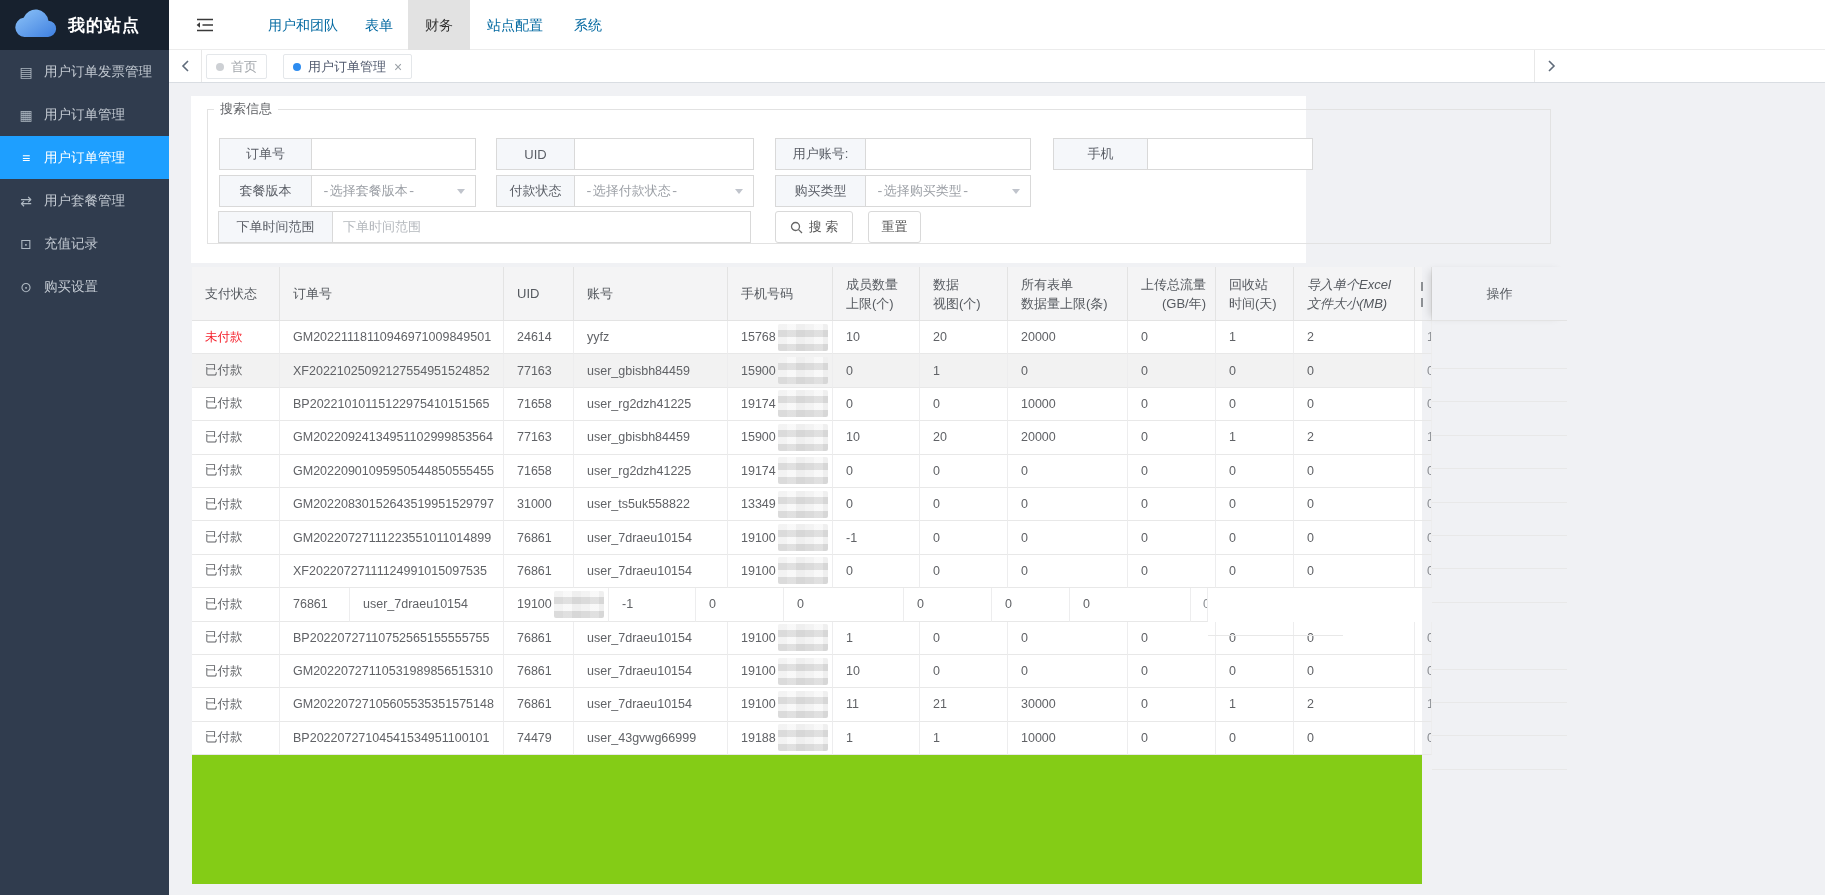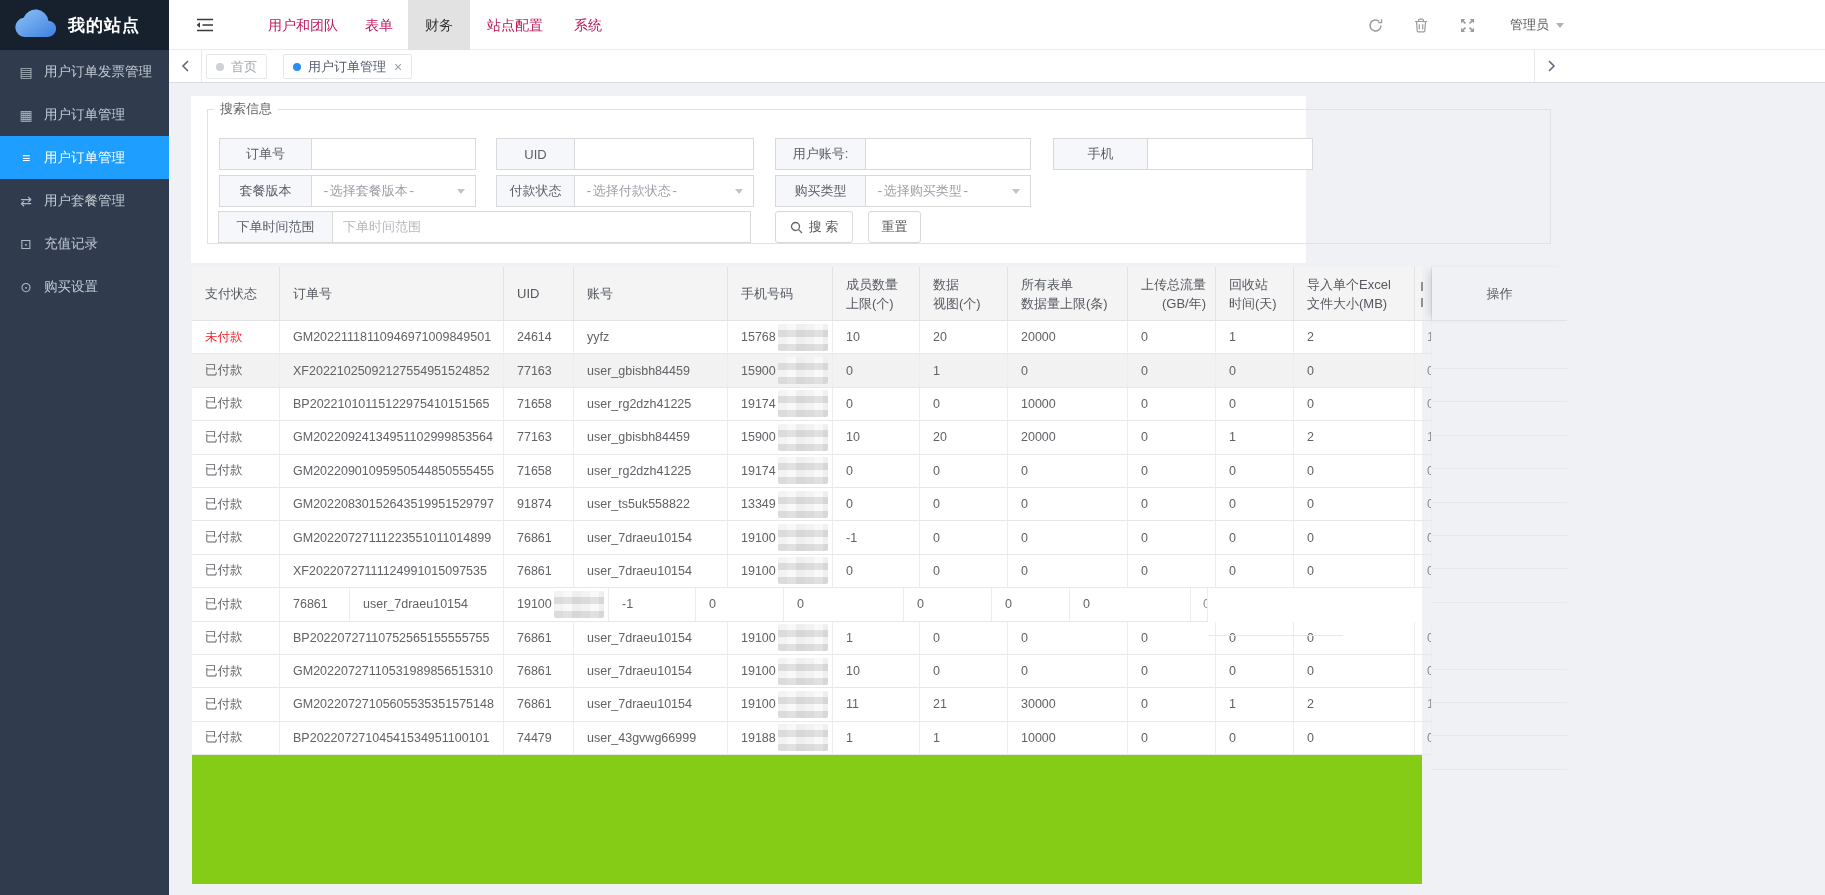--- a/index.html
+++ b/index.html
@@ -13,21 +13,21 @@
   .menu-item { height:43px; display:flex; align-items:center; padding-left:17px;
     color:#c3cad2; font-size:13.5px; cursor:pointer; }
   .menu-item .mi-icon { width:18px; margin-right:9px; font-size:14px; text-align:center; color:#aeb8c2; }
   .menu-item.active { background:#1e9fff; color:#fff; }
   .menu-item.active .mi-icon { color:#fff; }
 
   
   .topbar { position:absolute; left:169px; top:0; width:1656px; height:50px; background:#fff;
     border-bottom:1px solid #ececec; }
   .hamburger { position:absolute; left:27px; top:17px; cursor:pointer; }
-  .nav-item { position:absolute; top:0; height:50px; line-height:50px; font-size:14px; color:#be185d;
+  .nav-item { position:absolute; top:0; height:50px; line-height:50px; font-size:14px; color:#0369a1;
     transform:translateX(-50%); cursor:pointer; white-space:nowrap; }
   .nav-item.active-block { transform:none; background:#e2e2e2; text-align:center; color:#333; }
   .topbar-right { position:absolute; left:1199px; top:0; height:50px; display:flex; align-items:center; }
   .tb-icon { width:16px; height:16px; margin-right:30px; cursor:pointer; display:flex; align-items:center; }
   .admin { font-size:13px; color:#5a5a5a; margin-left:4px; cursor:pointer; display:flex; align-items:center; }
   .caret-down { width:0; height:0; border:4px solid transparent; border-top:5px solid #b0b4ba;
     margin-left:7px; margin-top:4px; }
 
   
   .tabbar { position:absolute; left:169px; top:50px; width:1656px; height:33px; background:#fff;
@@ -154,42 +154,20 @@
         </g>
       <path d="M4 5.2v5.6L0.6 8z" fill="#3a3a3a"></path>
     </svg>
   </span>
   <span class="nav-item" style="left:134px">用户和团队</span>
   <span class="nav-item" style="left:210px">表单</span>
   <span class="nav-item active-block" style="left:239px;width:62px">财务</span>
   <span class="nav-item" style="left:346px">站点配置</span>
   <span class="nav-item" style="left:419px">系统</span>
 
-  <div class="topbar-right">
-    <span class="tb-icon">
-      <svg width="15" height="15" viewBox="0 0 15 15" fill="none" stroke="#9b9b9b" stroke-width="1.5">
-        <path d="M13 7.5a5.5 5.5 0 1 1-1.8-4.1"></path>
-          <path d="M13.6 1.2v3.4h-3.4" stroke-width="1.3"></path>
-      </svg>
-    </span>
-    <span class="tb-icon">
-      <svg width="14" height="15" viewBox="0 0 14 15" fill="none" stroke="#9b9b9b" stroke-width="1.2">
-        <path d="M1 3.5h12M4.6 3.5V2.1a1 1 0 0 1 1-1h2.8a1 1 0 0 1 1 1v1.4M2.5 3.5l.7 9.4a1 1 0 0 0 1 .9h5.6a1 1 0 0 0 1-.9l.7-9.4M5.3 6.2v5M8.7 6.2v5"></path>
-      </svg>
-    </span>
-    <span class="tb-icon">
-      <svg width="15" height="15" viewBox="0 0 15 15" fill="#9b9b9b">
-        <path d="M1 1h4.2L3.7 2.5 6.1 4.9 4.9 6.1 2.5 3.7 1 5.2zM14 1v4.2L12.5 3.7 10.1 6.1 8.9 4.9l2.4-2.4L9.8 1zM1 14V9.8l1.5 1.5 2.4-2.4 1.2 1.2-2.4 2.4L5.2 14zM14 14H9.8l1.5-1.5-2.4-2.4 1.2-1.2 2.4 2.4 1.5-1.5z"></path>
-      </svg>
-    </span>
-    <span class="admin">
-      <span>管理员</span>
-      <span class="caret-down"></span>
-    </span>
-  </div>
 </header>
 
 <div class="tabbar">
   <span class="tab-nav-box tab-nav-left">
     <svg width="9" height="12" viewBox="0 0 9 12" fill="none" stroke="#5f6b7a" stroke-width="1.6">
         <path d="M7 1 2 6l5 5"></path>
       </svg>
   </span>
   <span class="tab tab-home">
     <span class="tab-dot"></span>
@@ -289,21 +267,21 @@
         <div class="th" style="width: 87px;">成员数量
 上限(个)</div>
         <div class="th" style="width: 88px;">数据
 视图(个)</div>
         <div class="th" style="width: 120px;">所有表单
 数据量上限(条)</div>
         <div class="th" style="width: 88px; text-align: right;">上传总流量
 (GB/年)</div>
         <div class="th" style="width: 78px;">回收站
 时间(天)</div>
-        <div class="th" style="width: 121px;">导入单个Excel
+        <div class="th" style="width: 121px; font-style: italic;">导入单个Excel
 文件大小(MB)</div>
         <div class="th th-clip" style="width: 17px;"></div>
         <div class="th th-center th-actions" style="width: 135px;">操作</div>
       </div>
     <div id="grid-rows">
         <div class="row">
           <div class="td unpaid" style="width: 88px;">未付款</div>
           <div class="td" style="width: 224px;">GM20221118110946971009849501</div>
           <div class="td" style="width: 70px;">24614</div>
           <div class="td" style="width: 154px;">yyfz</div>
@@ -400,21 +378,21 @@
           <div class="td" style="width: 78px;">0</div>
           <div class="td" style="width: 121px;">0</div>
           <div class="td td-clip" style="width: 17px;">0</div>
           <div class="td td-actions" style="width: 135px;">
             <button class="abtn btn-view">查看</button>
           </div>
         </div>
         <div class="row">
           <div class="td" style="width: 88px;">已付款</div>
           <div class="td" style="width: 224px;">GM20220830152643519951529797</div>
-          <div class="td" style="width: 70px;">91874</div>
+          <div class="td" style="width: 70px;">31000</div>
           <div class="td" style="width: 154px;">user_ts5uk558822</div>
           <div class="td" style="width: 105px;">
             <span>13349</span>
             <div class="mosaic"></div>
           </div>
           <div class="td" style="width: 87px;">0</div>
           <div class="td" style="width: 88px;">0</div>
           <div class="td" style="width: 120px;">0</div>
           <div class="td" style="width: 88px;">0</div>
           <div class="td" style="width: 78px;">0</div>

